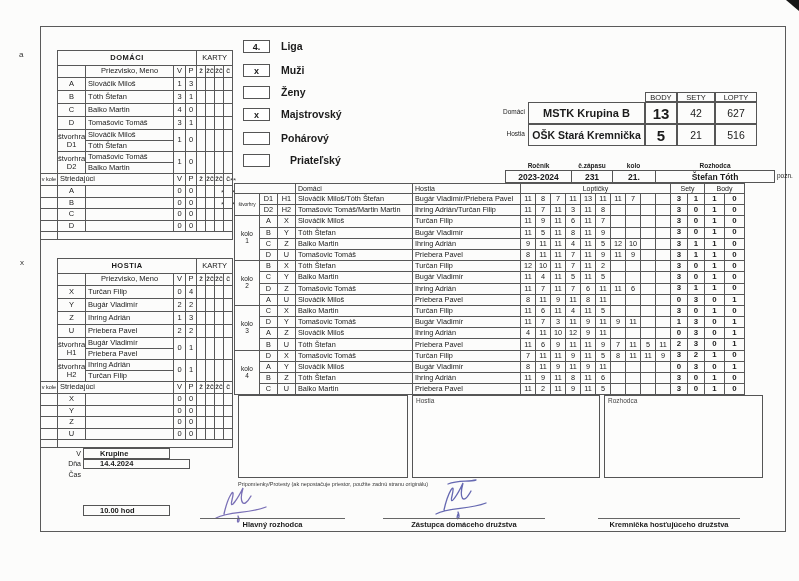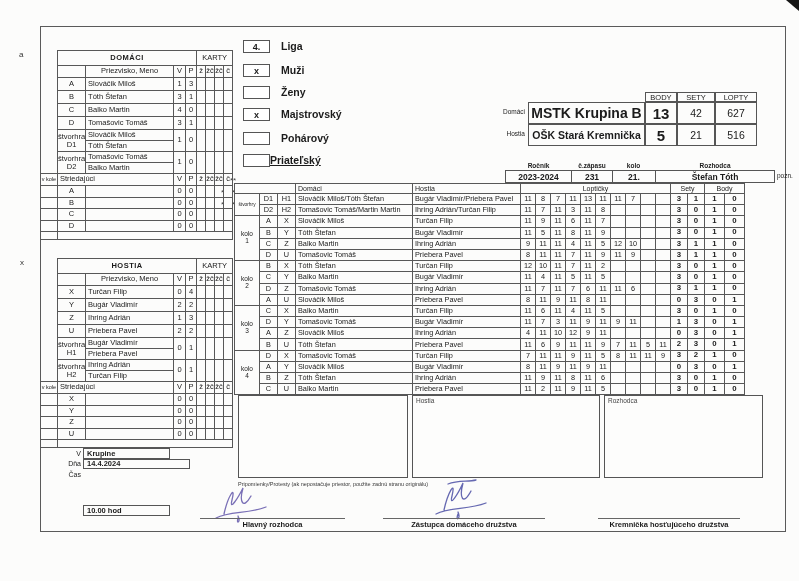--- a/index.html
+++ b/index.html
@@ -20,36 +20,36 @@
   .dbl-key{font-size:6px;line-height:1.05;}
   .striedajuci{text-align:left;padding-left:2px;font-size:7px;}
   .vkole{font-size:5.5px;}
   .grid td{font-size:7.3px;}
   .grid .ghdr{font-size:7px;}
   .grid .gname{text-align:left;padding-left:2px;font-size:7.3px;}
   .grid .gcell{font-size:6.5px;line-height:1.05;}
   .grid .stvorhry{font-size:4.8px;}
   .grid .res{font-weight:600;font-size:7.8px;}
   .sum-hdr{font-size:7.5px;display:flex;align-items:center;justify-content:center;}
-  .sum-team{font-weight:bold;font-size:14px;display:flex;align-items:center;justify-content:center;}
+  .sum-team{font-weight:bold;font-size:11px;display:flex;align-items:center;justify-content:center;}
   .sum-team.small{font-size:10.5px;}
   .sum-big{font-weight:bold;font-size:15px;display:flex;align-items:center;justify-content:center;}
   .sum-val{font-size:10.5px;display:flex;align-items:center;justify-content:center;}
   .sum-side{font-size:6.5px;text-align:right;}
   .meta-label{font-size:6.5px;font-weight:bold;text-align:center;}
   .meta-box{font-size:8.5px;font-weight:bold;display:flex;align-items:center;justify-content:center;}
   .chk-box{border:1px solid #555;box-sizing:border-box;width:27px;height:13px;background:#fff;
            display:flex;align-items:center;justify-content:center;font-size:9px;font-weight:bold;}
   .chk-label{font-size:10.5px;font-weight:bold;margin-left:6px;line-height:13px;}
   .fbox-label{font-size:6.5px;color:#444;padding:1px 0 0 3px;display:block;text-align:left;}
   .sign-line{border-top:1.2px solid #666;}
   .sign-label{font-size:7.5px;font-weight:600;text-align:center;}
   .date-label{font-size:7px;text-align:right;}
   .date-box{border:1px solid #555;box-sizing:border-box;font-size:7.5px;font-weight:bold;
-            display:flex;align-items:center;padding-left:3px;}
+            display:flex;align-items:center;padding-left:16px;}
   .mark{font-size:8px;color:#333;}
   .star{font-size:8px;color:#444;}
   #title{font-size:19px;font-weight:bold;text-align:center;letter-spacing:.3px;}
   #subtitle{font-size:12px;font-weight:bold;text-align:center;}
   #pripomienky{font-size:5.5px;color:#3a3a3a;}
   #pozn{font-size:6.5px;}
   #corner-artifact{width:0;height:0;border-top:11px solid #161616;border-left:13px solid transparent;}
 </style>
 </head>
 <body>
@@ -111,21 +111,21 @@
     <div class="abs chk-label" style="left: 275px; top: 40px;">Liga</div>
     <div class="abs chk-box" style="left: 243px; top: 64px;">x</div>
     <div class="abs chk-label" style="left: 275px; top: 64px;">Muži</div>
     <div class="abs chk-box" style="left: 243px; top: 86px;"></div>
     <div class="abs chk-label" style="left: 275px; top: 86px;">Ženy</div>
     <div class="abs chk-box" style="left: 243px; top: 108px;">x</div>
     <div class="abs chk-label" style="left: 275px; top: 108px;">Majstrovský</div>
     <div class="abs chk-box" style="left: 243px; top: 132px;"></div>
     <div class="abs chk-label" style="left: 275px; top: 132px;">Pohárový</div>
     <div class="abs chk-box" style="left: 243px; top: 154px;"></div>
-    <div class="abs chk-label" style="left: 264px; top: 154px; text-decoration: underline;">Priateľský</div>
+    <div class="abs chk-label" style="left: 284px; top: 154px;">Priateľský</div>
     <div class="abs bordered sum-hdr" style="left: 645px; top: 92px; width: 32px; height: 10px;">BODY</div>
     <div class="abs bordered sum-hdr" style="left: 677px; top: 92px; width: 38px; height: 10px;">SETY</div>
     <div class="abs bordered sum-hdr" style="left: 715px; top: 92px; width: 42px; height: 10px;">LOPTY</div>
     <div class="abs sum-side" style="left: 455px; top: 108px; width: 70px;">Domáci</div>
     <div class="abs bordered sum-team" style="left: 528px; top: 102px; width: 117px; height: 22px;">MSTK Krupina B</div>
     <div class="abs bordered sum-big" style="left: 645px; top: 102px; width: 32px; height: 22px;">13</div>
     <div class="abs bordered sum-val" style="left: 677px; top: 102px; width: 38px; height: 22px;">42</div>
     <div class="abs bordered sum-val" style="left: 715px; top: 102px; width: 42px; height: 22px;">627</div>
     <div class="abs sum-side" style="left: 455px; top: 130px; width: 70px;">Hostia</div>
     <div class="abs bordered sum-team small" style="left: 528px; top: 124px; width: 117px; height: 22px;">OŠK Stará Kremnička</div>

